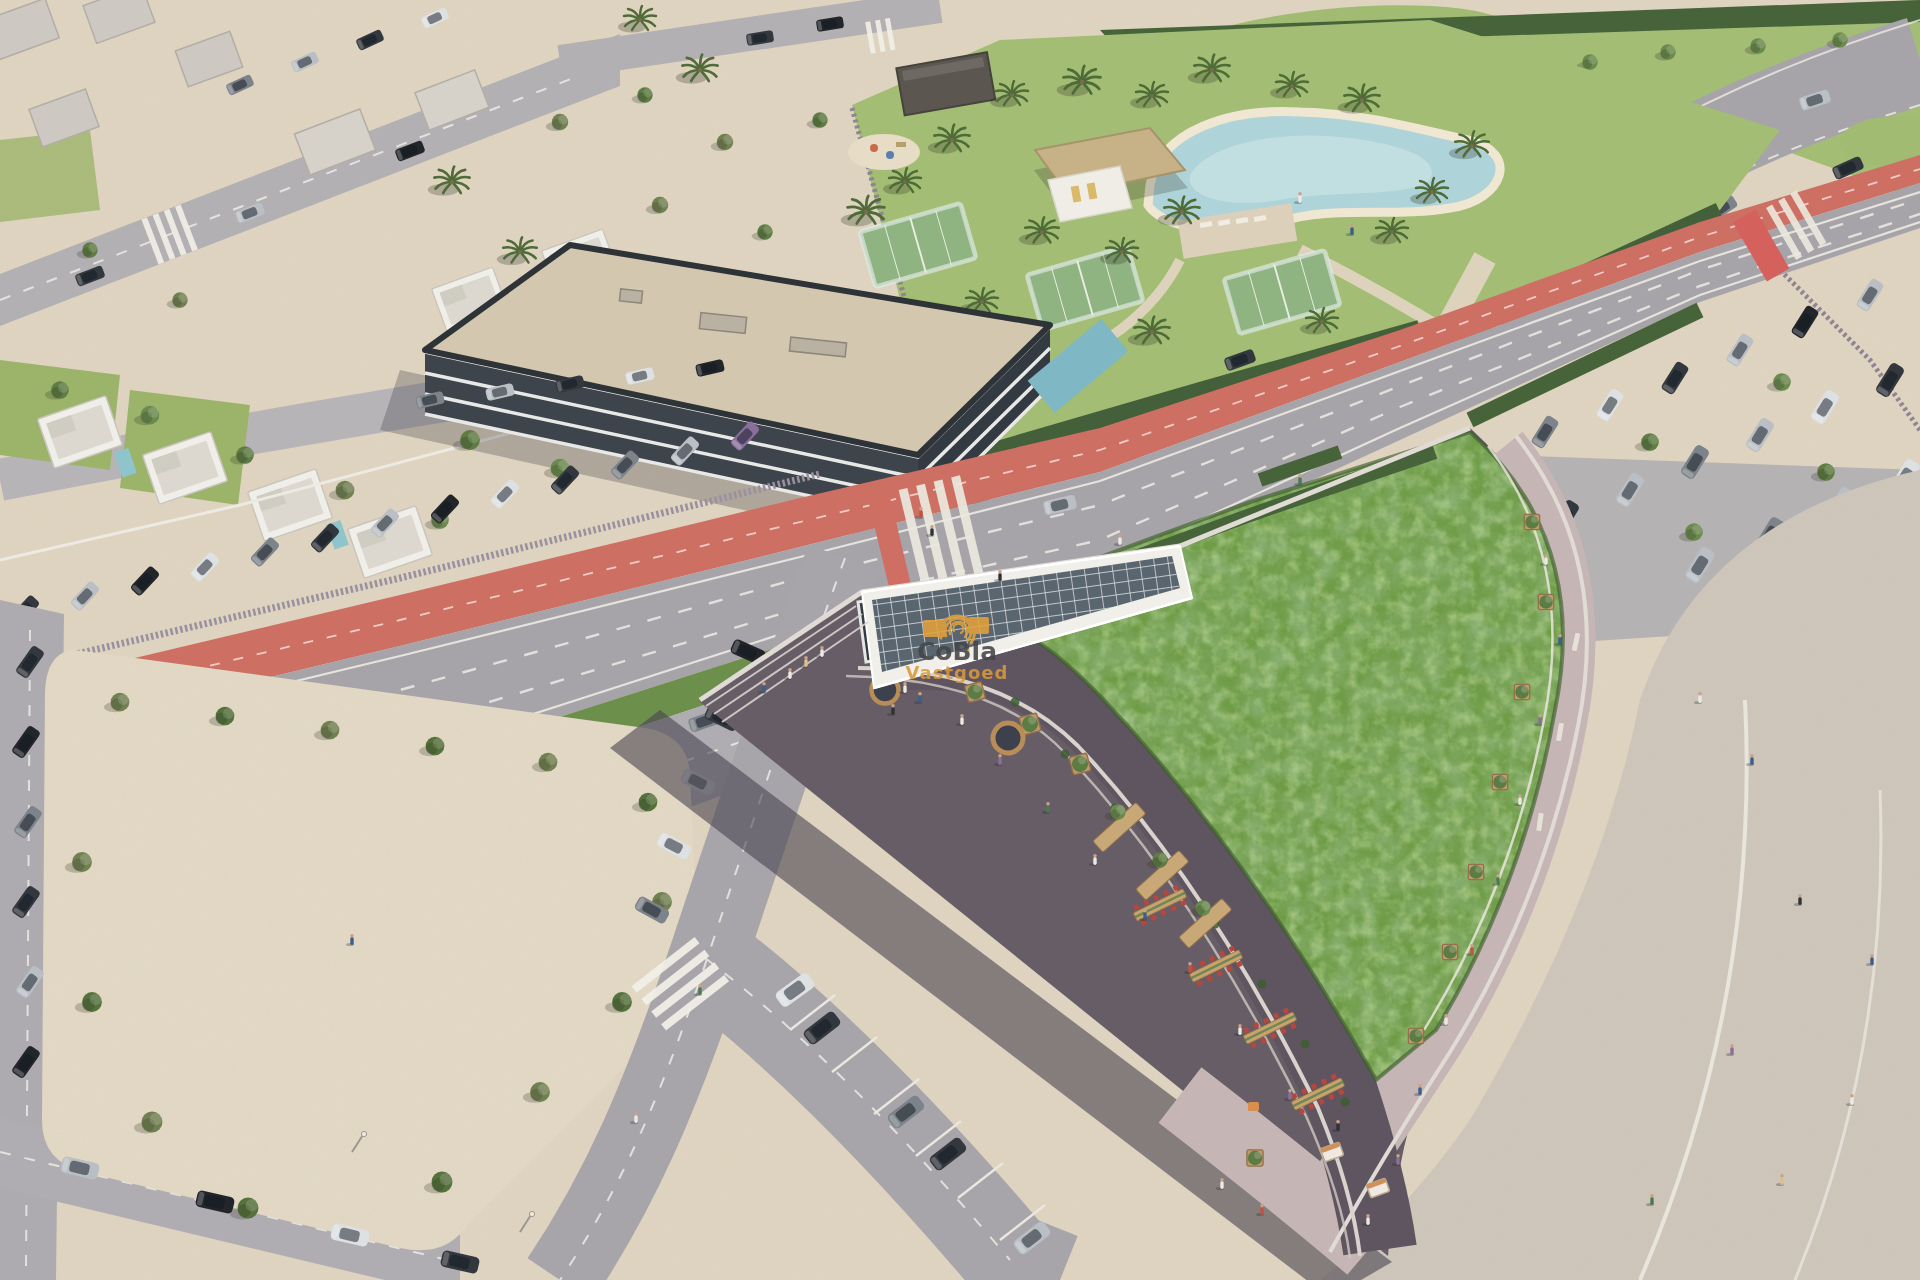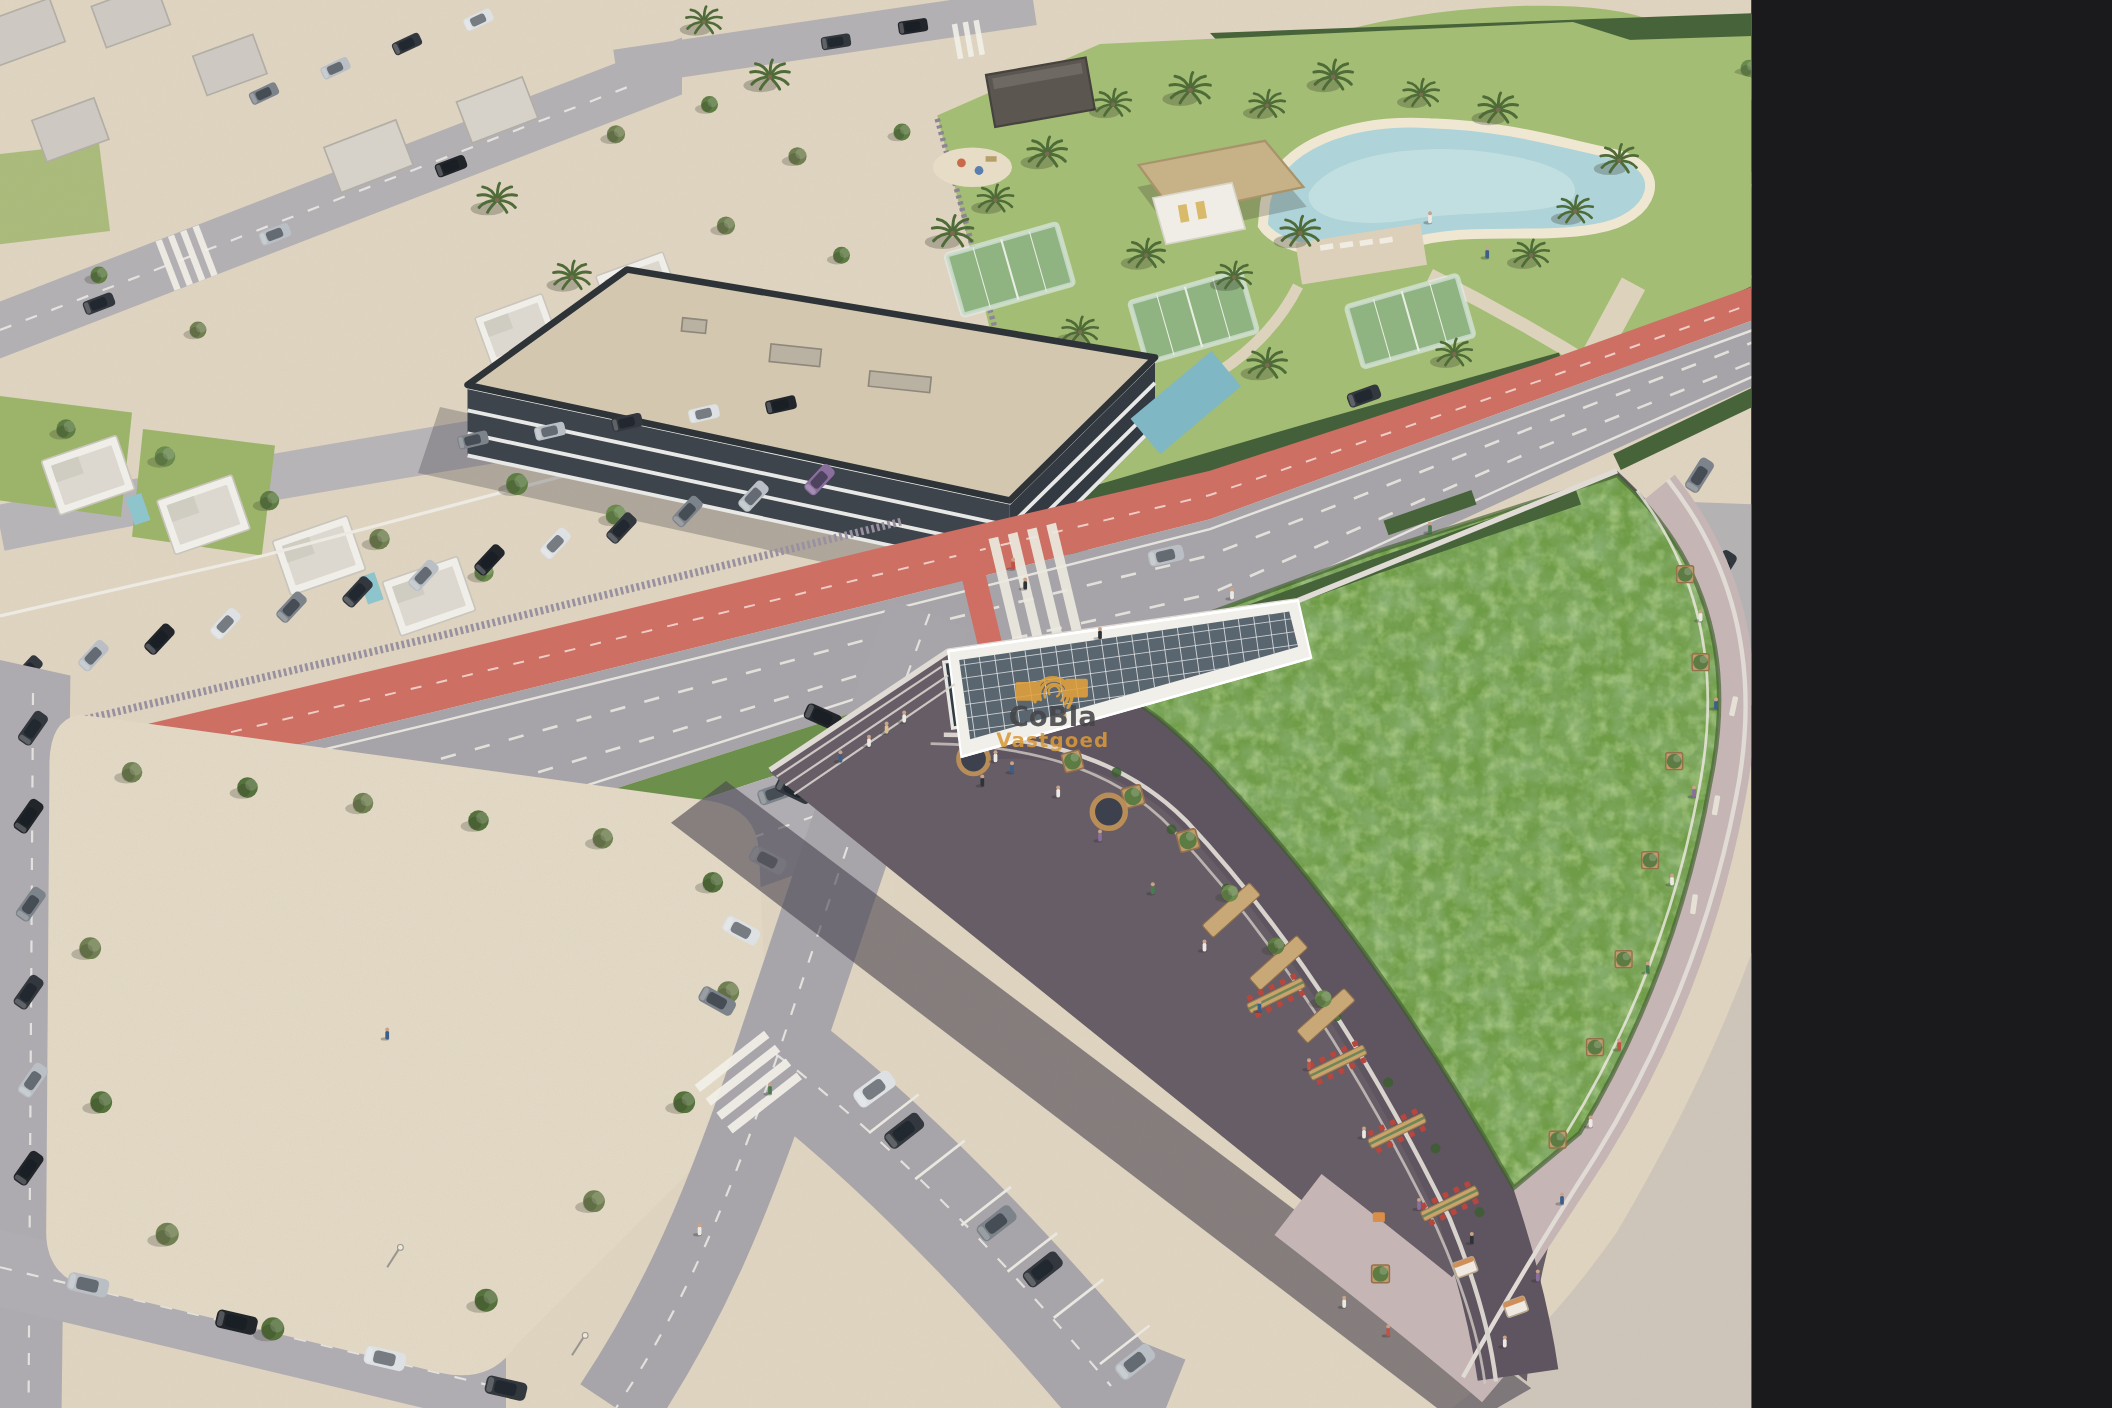--- a/index.html
+++ b/index.html
@@ -1,16 +1,16 @@
 <!DOCTYPE html>
 <html><head>
 <meta charset="utf-8">
 <style>
   html,body{margin:0;padding:0;background:#1a1a1c;}
-  #stage{position:relative;width:1592px;height:1280px;overflow:hidden;
+  #stage{position:relative;width:1920px;height:1280px;overflow:hidden;
          font-family:"Liberation Sans", sans-serif;background:#be185d;}
   svg{display:block}
   .cd{color:#33383e}.cg{color:#7d838a}.cs{color:#b9bfc4}.cw{color:#dde1e4}
   .ck{color:#22262b}.cp{color:#8a6f9d}
   .t1{color:#5f7c44}.t2{color:#6b8a4e}.t3{color:#718052}.t4{color:#55713c}
   .pm{color:#4e6b38}
   .pw{color:#ece9e4}.pb{color:#3a5f8a}.pp{color:#8a6f9d}.pr{color:#bf5346}
   .pg{color:#4a7a4f}.pt{color:#2f3338}.py{color:#d9c08f}
   .rline{stroke:#eceae2;stroke-width:2.2;fill:none;opacity:.9}
   .rdash{stroke:#ecebe3;stroke-width:2.4;fill:none;stroke-dasharray:14 18;opacity:.85}

